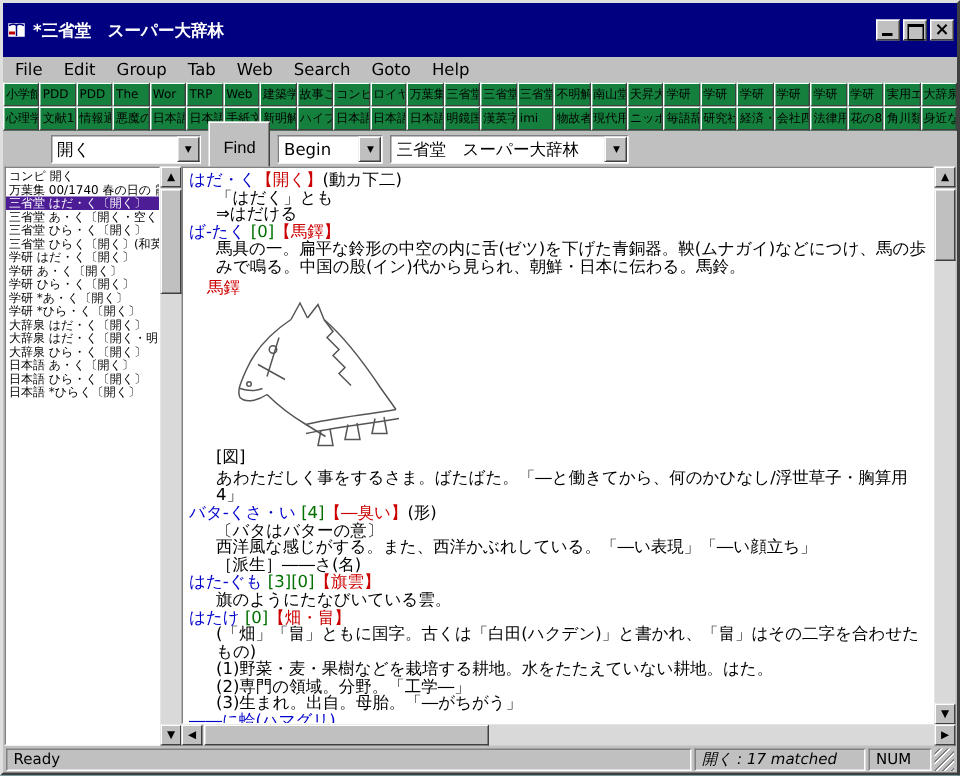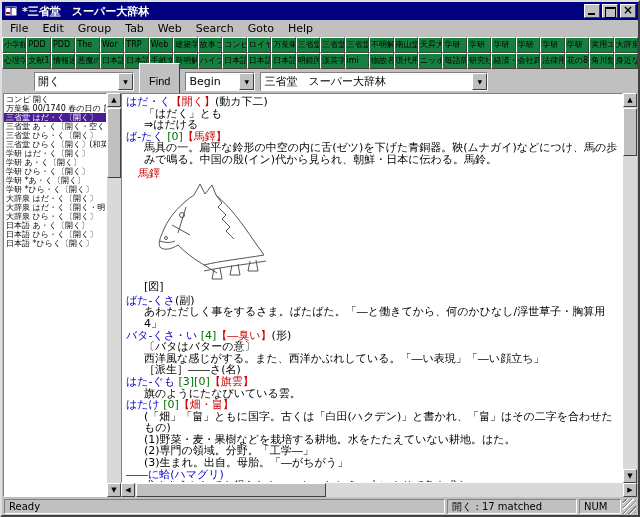--- a/index.html
+++ b/index.html
@@ -3,21 +3,21 @@
 <meta charset="utf-8">
 <style>
   * { margin:0; padding:0; box-sizing:border-box; }
   html,body { width:640px; height:517px; overflow:hidden; background:#008080;
               font-family:"DejaVu Sans",sans-serif; }
   .window { width:640px; height:517px; background:#c0c0c0;
             border:2px solid; border-color:#dfdfdf #404040 #404040 #dfdfdf;
             display:flex; flex-direction:column; }
 
   
-  .titlebar { height:18px; background:#000080; color:#fff; display:flex;
+  .titlebar { height:36px; background:#000080; color:#fff; display:flex;
               align-items:center; padding:0 2px; gap:2px; flex:none; }
   .app-icon { width:14px; height:14px; flex:none; }
   .title-text { flex:1; font-size:11px; font-weight:bold; white-space:nowrap;
                 overflow:hidden; padding-left:2px; }
   .tb-btn { width:16px; height:14px; background:#c0c0c0; flex:none;
             border:1px solid; border-color:#fff #404040 #404040 #fff;
             position:relative; }
   .btn-min::after { content:""; position:absolute; left:3px; bottom:2px; width:7px; height:2px; background:#000; }
   .btn-max::after { content:""; position:absolute; left:2px; top:2px; width:9px; height:8px;
                     border:1px solid #000; border-top-width:2px; }
@@ -39,21 +39,21 @@
   .toolbar { height:24px; display:flex; align-items:center; gap:5px;
              padding:2px 4px; flex:none; }
   .combo { background:#fff; border:1px solid; border-color:#808080 #fff #fff #808080;
            height:19px; display:flex; align-items:stretch; font-size:11px; }
   .combo .val { flex:1; padding:1px 3px; overflow:hidden; white-space:nowrap; line-height:15px; }
   .combo .drop { width:15px; background:#c0c0c0; flex:none;
                  border:1px solid; border-color:#fff #404040 #404040 #fff;
                  font-size:6px; line-height:15px; text-align:center; color:#000; }
   .search-combo { width:100px;margin-left:28px; }
   .mode-combo { width:70px; }
-  .dict-combo { width:228px; }
+  .dict-combo { width:159px; }
   .find-btn { height:36px; padding:0 9px; font-size:11px; background:#c0c0c0;
               border:1px solid; border-color:#fff #404040 #404040 #fff; }
 
   
   .main { flex:1; display:flex; min-height:0; padding:0 1px; }
   .results-pane { width:104px; flex:none; background:#fff; overflow:hidden;
                   border:1px solid; border-color:#808080 #fff #fff #808080;
                   font-size:8px; padding-top:1px; }
   .result-item { height:9px; line-height:9px; white-space:nowrap; overflow:hidden;
                  padding-left:2px; color:#000; }
@@ -89,21 +89,21 @@
   .fig-label { color:#cc0000; padding-left:2px; }
   .fig-caption { color:#000; padding-left:8px; }
   .horse-svg { display:block; margin:2px 0 0 6px; }
 
   
   .statusbar { height:18px; flex:none; display:flex; align-items:stretch;
                gap:2px; padding:2px 2px 1px 2px; font-size:10px; }
   .status-panel { border:1px solid; border-color:#808080 #fff #fff #808080;
                   padding:0 4px; line-height:13px; white-space:nowrap; overflow:hidden; }
   .sp-main { flex:1; }
-  .sp-matched { width:130px; }
+  .sp-matched { width:114px;font-style:italic; }
   .sp-num { width:42px; }
   .resize-grip { width:13px; flex:none;
      background:repeating-linear-gradient(135deg,#c0c0c0 0 2px,#808080 2px 3px,#fff 3px 4px); }
 </style>
 </head>
 <body>
 
 <div class="window">
 
   <div class="titlebar">
@@ -254,21 +254,20 @@
         <path d="M74 14 L80 22 L76 26 L84 34 L80 38 L88 46 L84 50 L92 58"></path>
         <path d="M30 44 L48 54 M44 26 L36 52"></path>
         <path d="M62 84 C78 80 98 78 122 74 M62 90 C80 86 100 84 124 80"></path>
         <path d="M72 88 L70 98 L80 98 L78 87"></path>
         <path d="M90 84 L88 94 L98 94 L96 83"></path>
         <path d="M108 80 L106 90 L116 90 L114 79"></path>
       </g>
     </svg>
     <div class="fig-caption">[図]</div>
   </div>
-<div class="def-line ind0"><span class="seg-hw">ばた‐くさ</span><span class="seg-pl">(副)</span></div>
             <div class="def-line ind1"><span class="seg-pl">あわただしく事をするさま。ばたばた。「―と働きてから、何のかひなし/浮世草子・胸算用 4」</span></div>
             <div class="def-line ind0"><span class="seg-hw">バタ‐くさ・い</span><span class="seg-num"> [4]</span><span class="seg-kanji">【―臭い】</span><span class="seg-pl">(形)</span></div>
             <div class="def-line ind1"><span class="seg-pl">〔バタはバターの意〕</span></div>
             <div class="def-line ind1"><span class="seg-pl">西洋風な感じがする。また、西洋かぶれしている。「―い表現」「―い顔立ち」</span></div>
             <div class="def-line ind1"><span class="seg-pl">［派生］――さ(名)</span></div>
             <div class="def-line ind0"><span class="seg-hw">はた‐ぐも</span><span class="seg-num"> [3][0]</span><span class="seg-kanji">【旗雲】</span></div>
             <div class="def-line ind1"><span class="seg-pl">旗のようにたなびいている雲。</span></div>
             <div class="def-line ind0"><span class="seg-hw">はたけ</span><span class="seg-num"> [0]</span><span class="seg-kanji">【畑・畠】</span></div>
             <div class="def-line ind1"><span class="seg-pl">(「畑」「畠」ともに国字。古くは「白田(ハクデン)」と書かれ、「畠」はその二字を合わせたもの)</span></div>
             <div class="def-line ind1"><span class="seg-pl">(1)野菜・麦・果樹などを栽培する耕地。水をたたえていない耕地。はた。</span></div>

